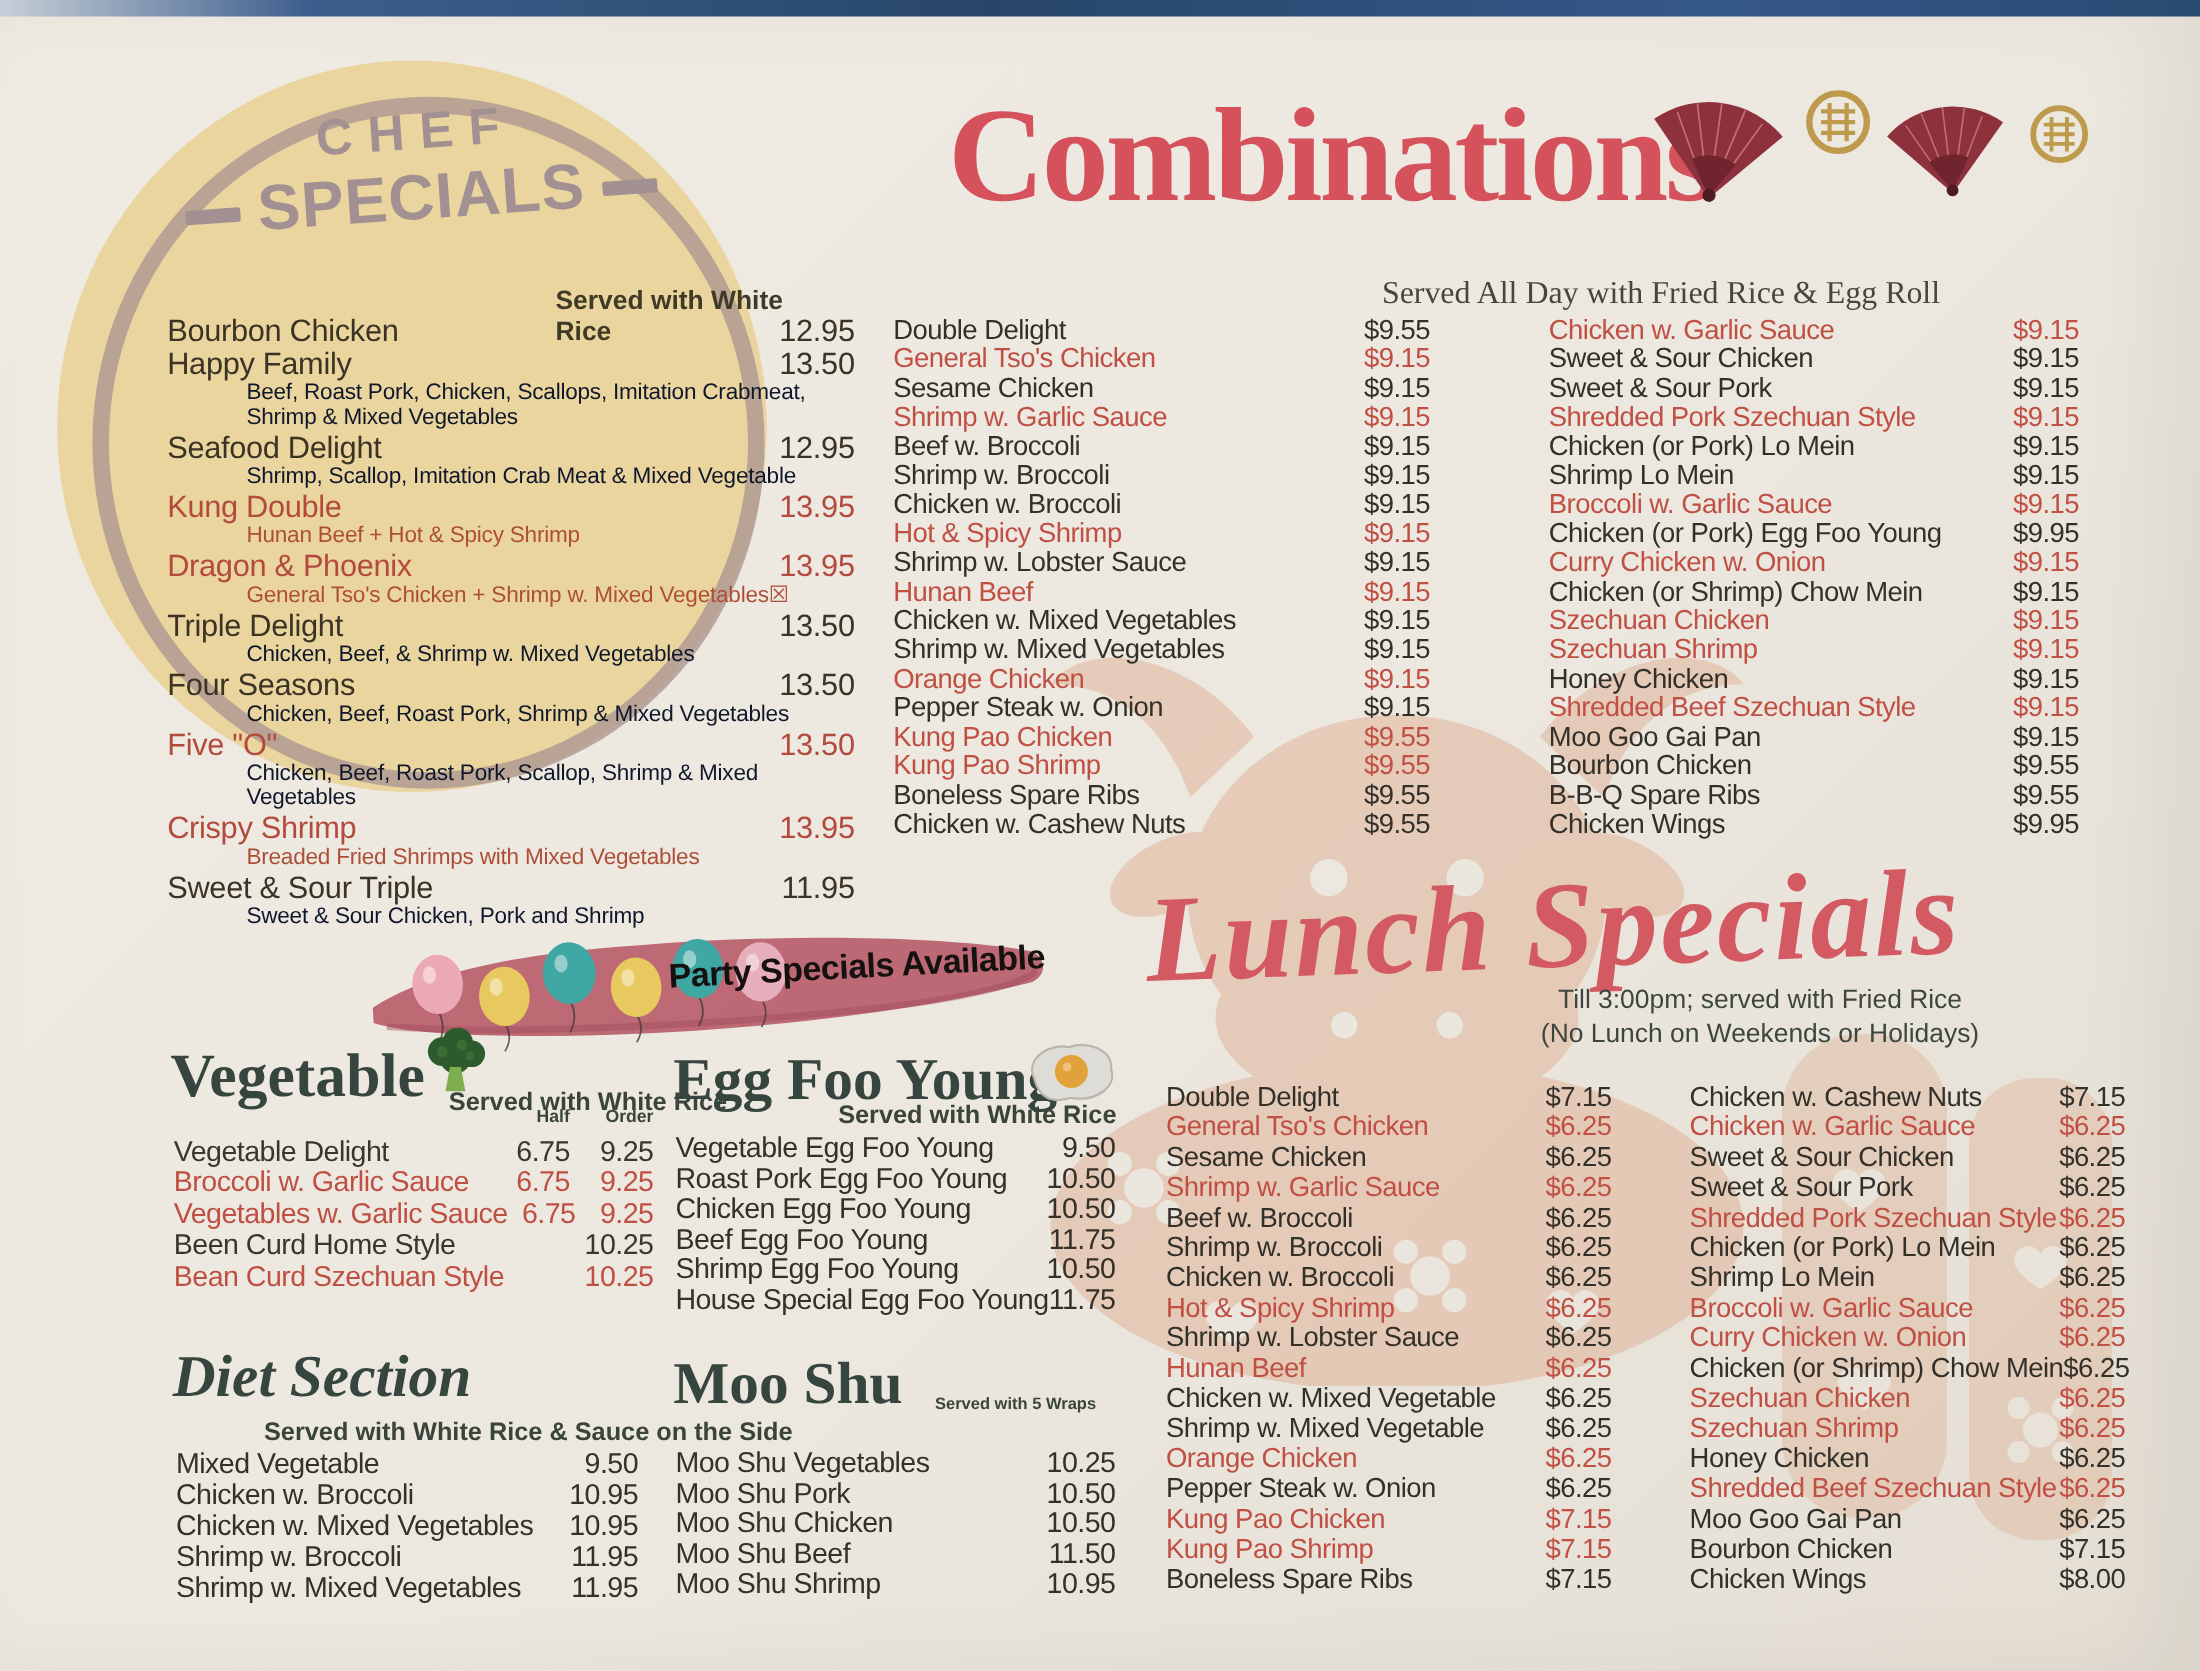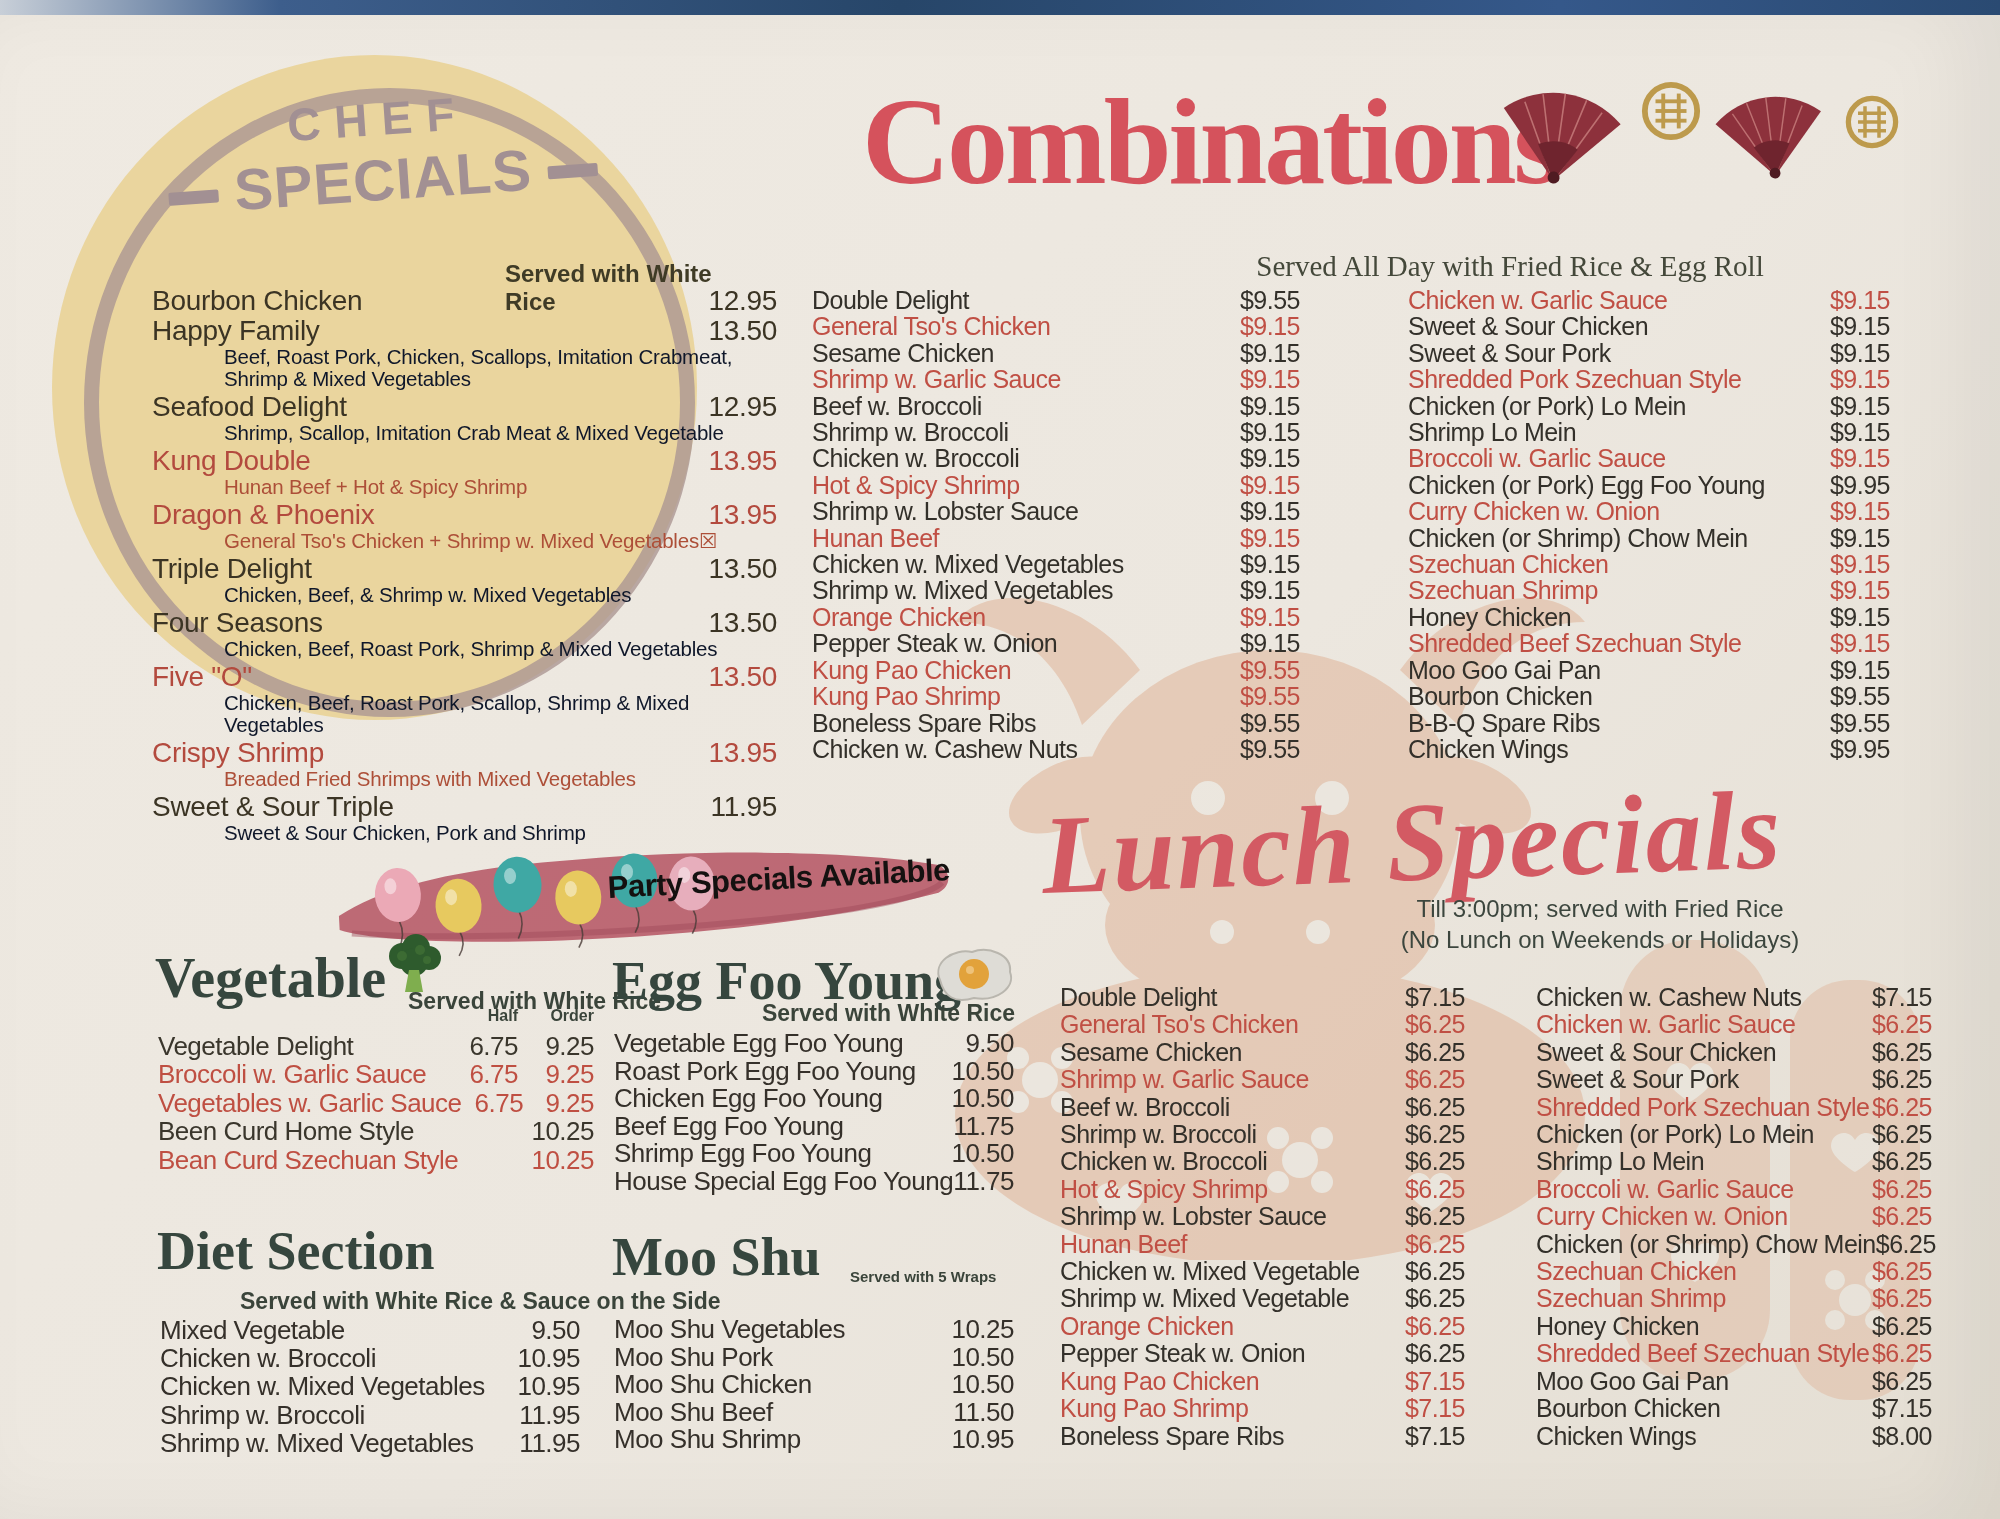--- a/index.html
+++ b/index.html
@@ -60,21 +60,21 @@
   .veg-headers .h-order{width:76px;text-align:right;}
   #veg-list{left:158px;top:1032px;width:436px;}
   .vrow{display:flex;font-size:26px;line-height:28.4px;color:#3a362c;letter-spacing:-0.5px;}
   .vrow .vname{flex:1;white-space:nowrap;}
   .vrow .vhalf{width:66px;text-align:right;}
   .vrow .vorder{width:76px;text-align:right;}
   .vrow.red{color:#bf4f42;}
   #efy-title{left:612px;top:950px;font-size:54px;}
   #efy-note{left:690px;top:1000px;width:325px;text-align:right;font-size:23px;}
   #efy-list{left:614px;top:1030px;width:400px;} #efy-list .mrow{line-height:27.5px;font-size:26px;}
-  #diet-title{left:157px;top:1220px;font-size:54px;}
+  #diet-title{left:157px;top:1220px;font-size:54px;font-style:italic;}
   #diet-note{left:240px;top:1288px;font-size:23px;}
   #diet-list{left:160px;top:1316px;width:420px;} #diet-list .mrow{line-height:28.2px;font-size:26px;}
   #moo-title{left:612px;top:1226px;font-size:54px;}
   #moo-note{left:850px;top:1268px;font-size:15px;}
   #moo-list{left:614px;top:1316px;width:400px;} #moo-list .mrow{line-height:27.5px;font-size:26px;}
   #diet-list .mrow,#efy-list .mrow,#moo-list .mrow{color:#35302a;}
 </style>
 </head>
 <body>
 

